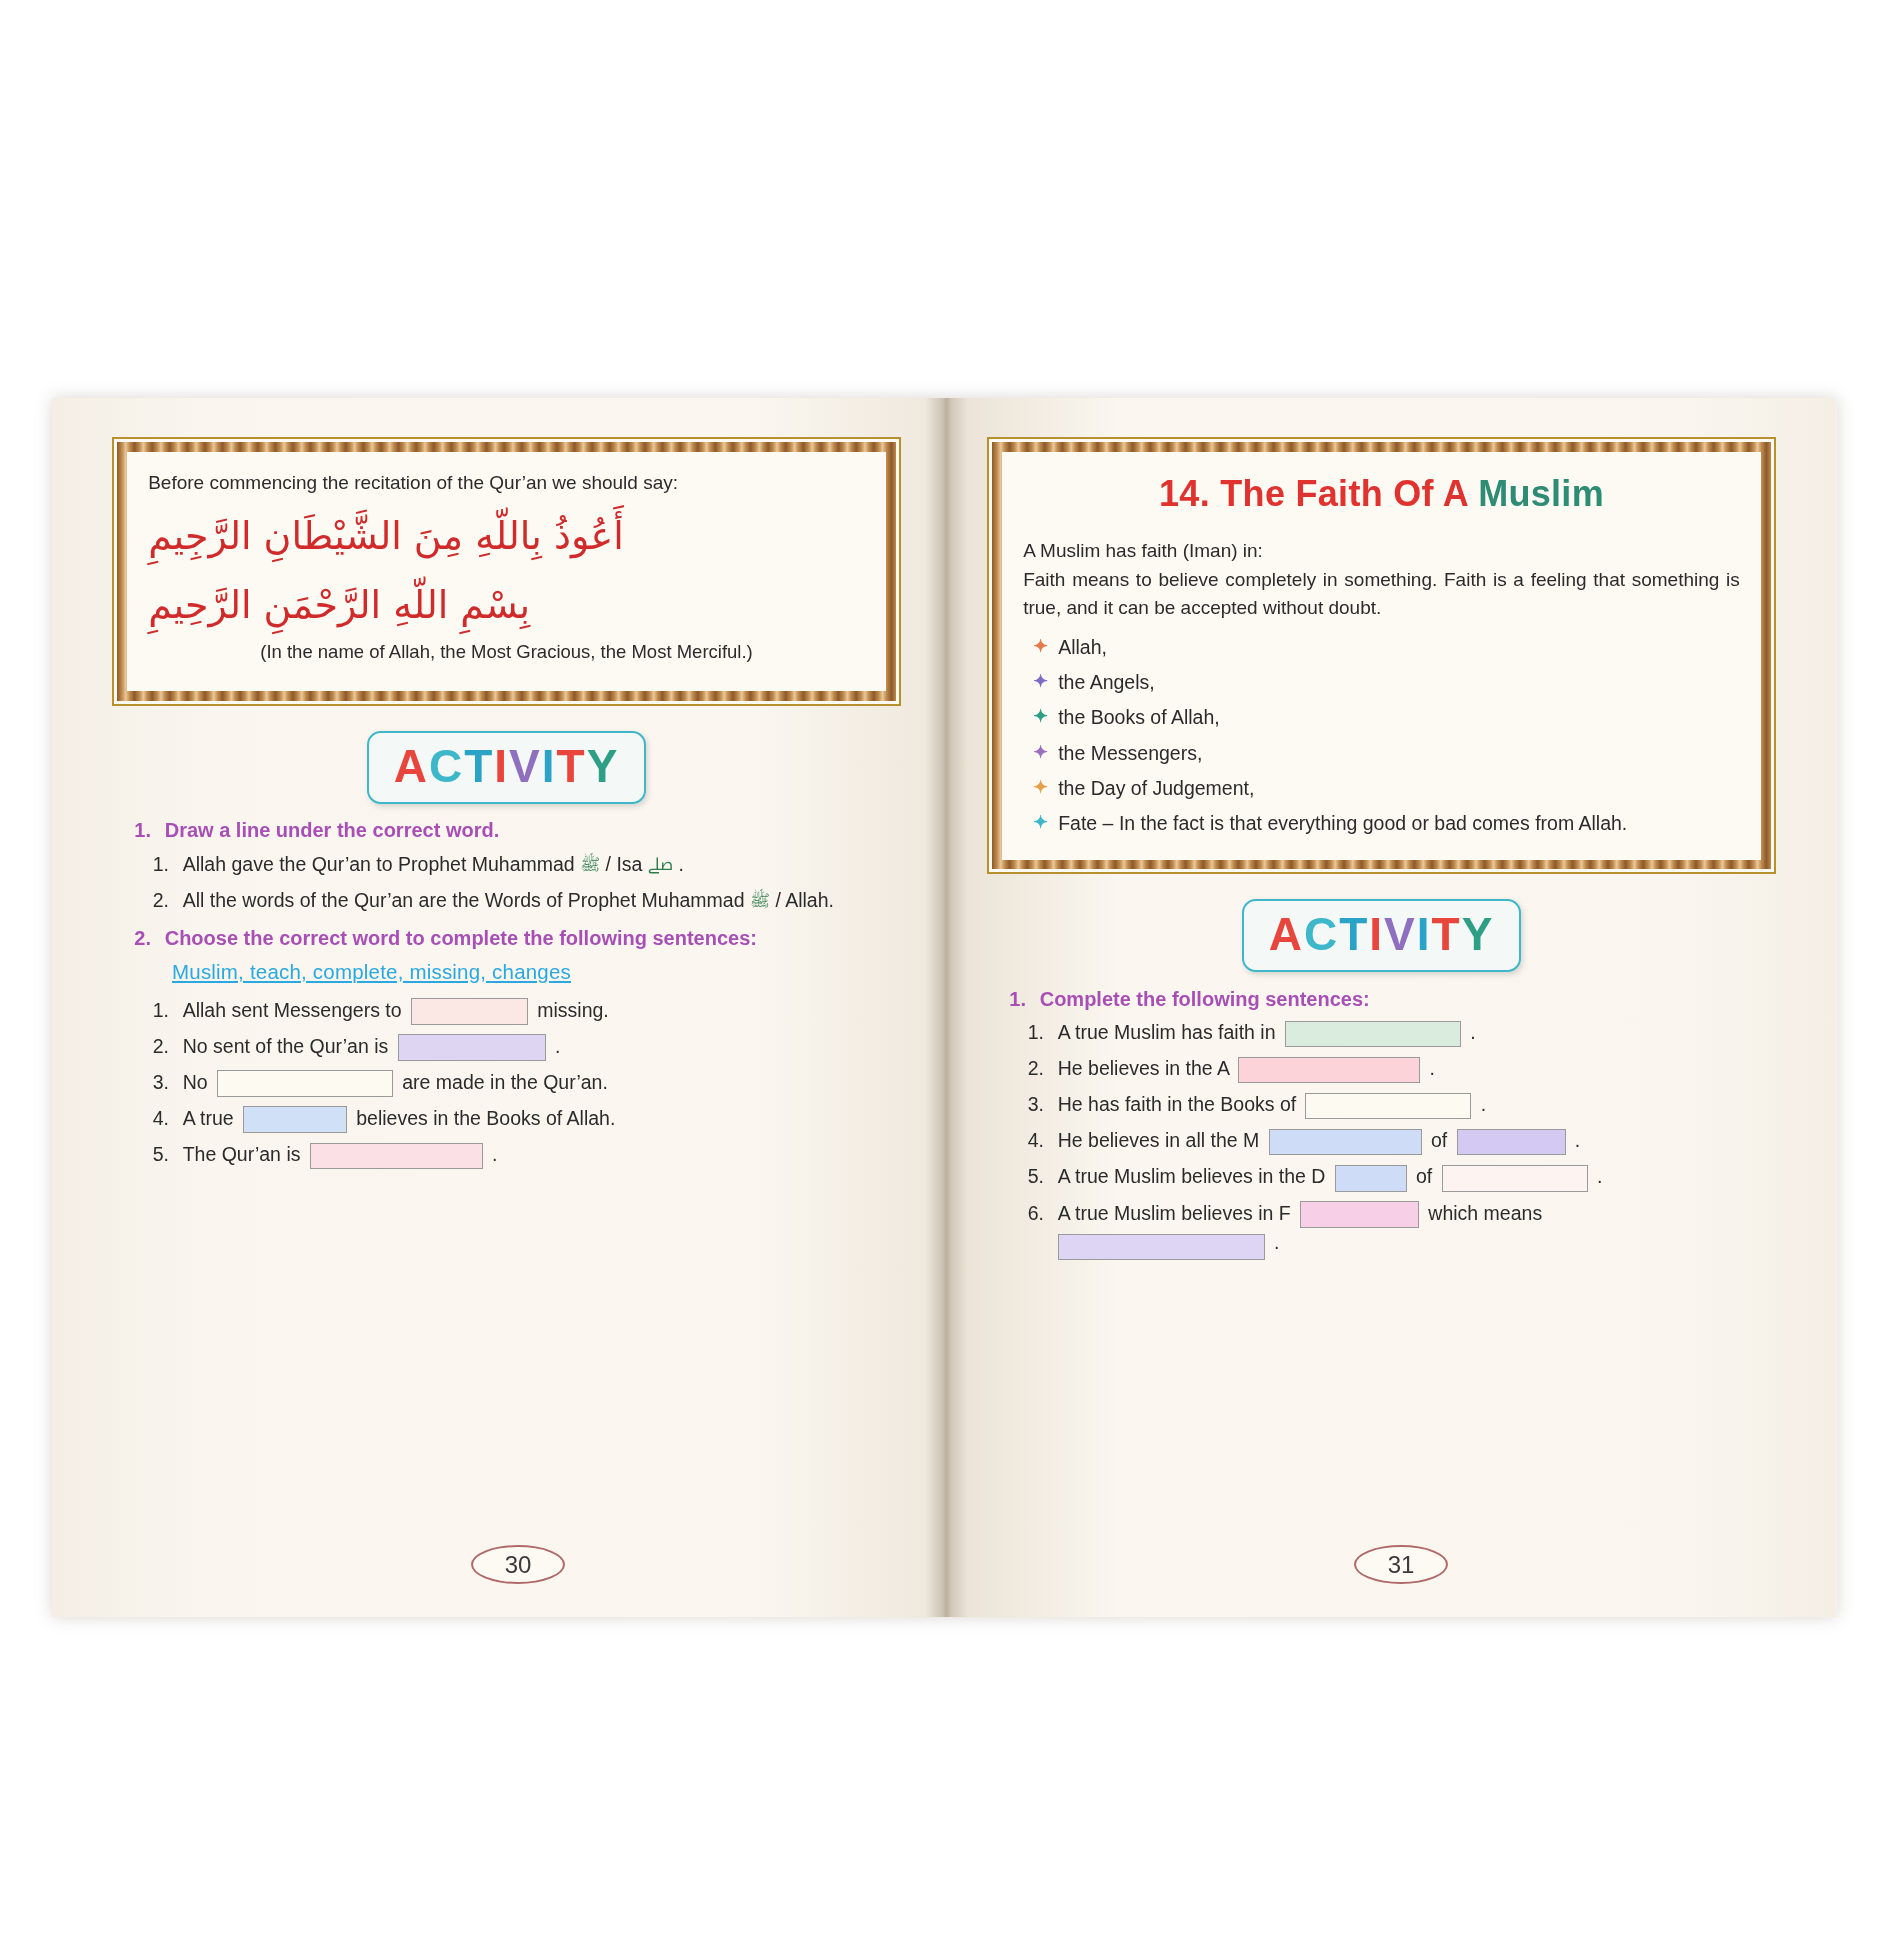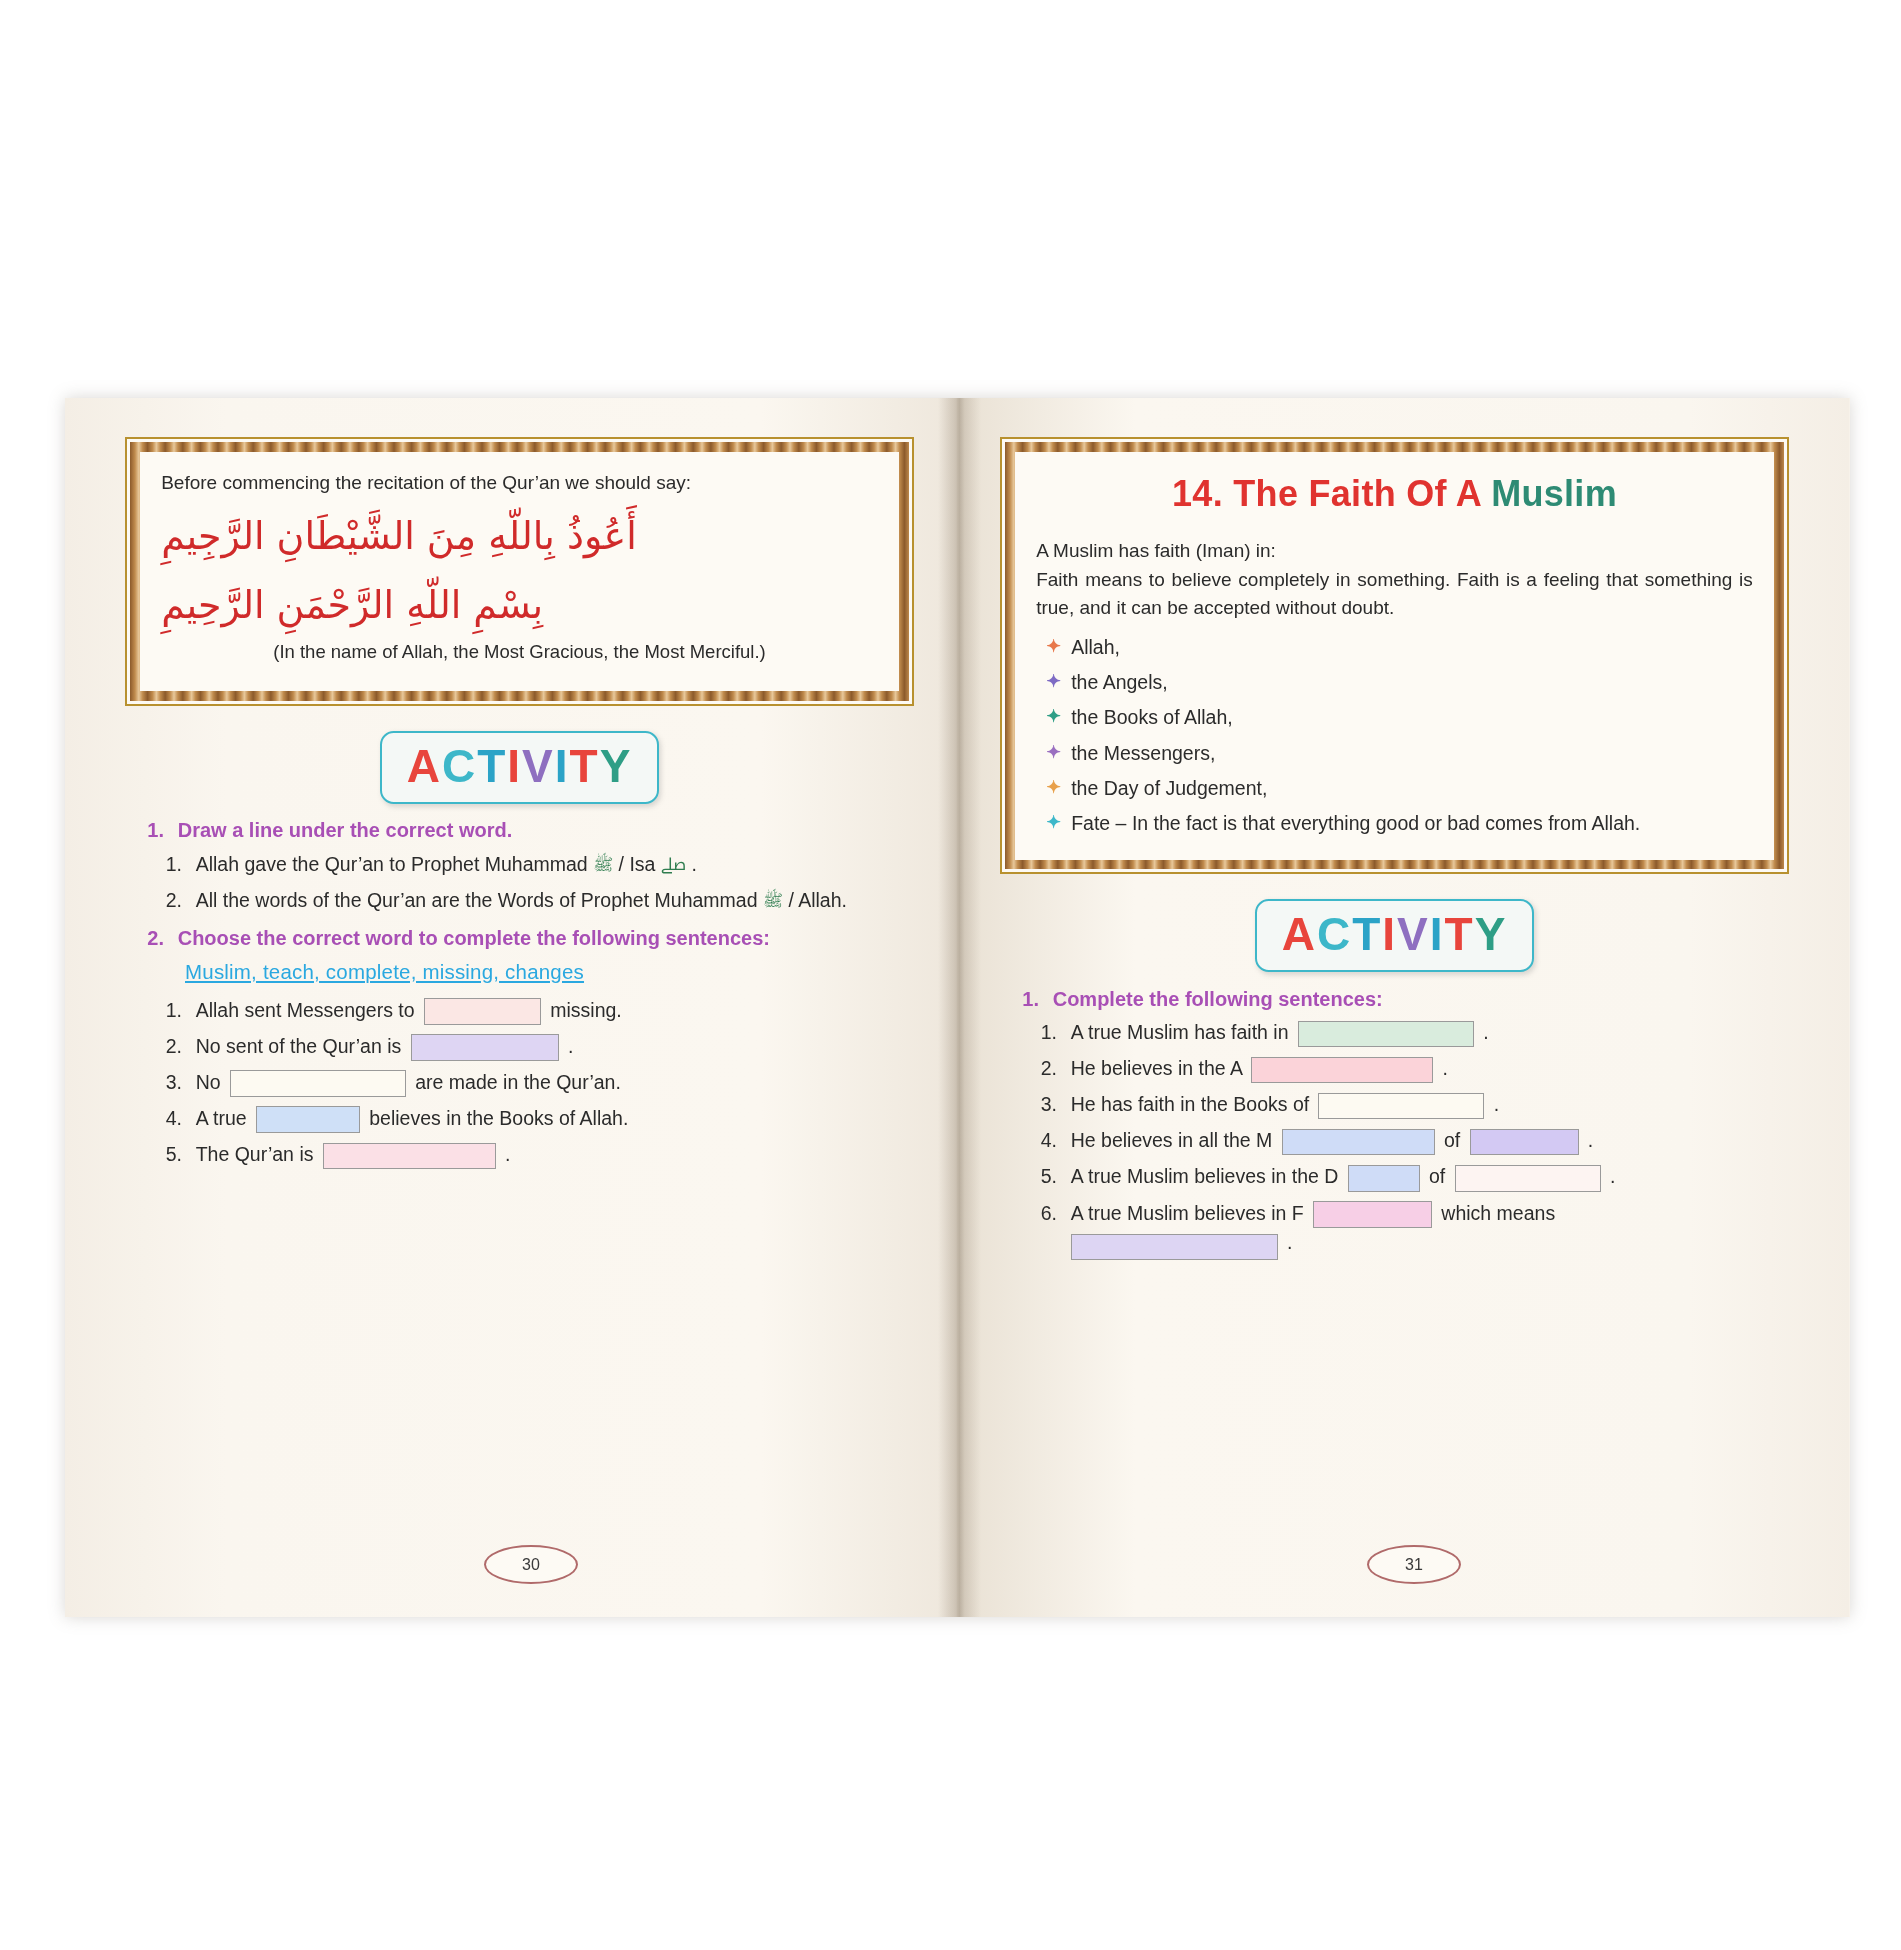--- a/index.html
+++ b/index.html
@@ -13,21 +13,21 @@
   .stage {
     position: relative;
     width: 1902px;
     height: 1950px;
     overflow: hidden;
     background: #ffffff;
   }
   
   .book {
     position: absolute;
-    left: 65px;
+    left: 52px;
     top: 398px;
     width: 1785px;
     height: 1219px;
     background: #f7f2ea;
     box-shadow: 0 0 15.6px rgba(120,110,100,0.28);
     display: flex;
   }
   .page {
     position: relative;
     width: 892px;
@@ -235,21 +235,21 @@
     width: 90px;
     height: 35px;
     left: 50%;
     transform: translateX(-50%);
     border: 2px solid #b06a6a;
     border-radius: 50%;
     background: #fdfaf4;
     display: flex;
     align-items: center;
     justify-content: center;
-    font-size: 16px;
+    font-size: 24px;
     color: #3a3a3a;
   }
   .pagenum.left { left: 419px; transform: none; }
   .pagenum.right { left: 410px; transform: none; }
 </style>
 </head>
 <body>
 
 <div class="stage">
   <div class="book">

